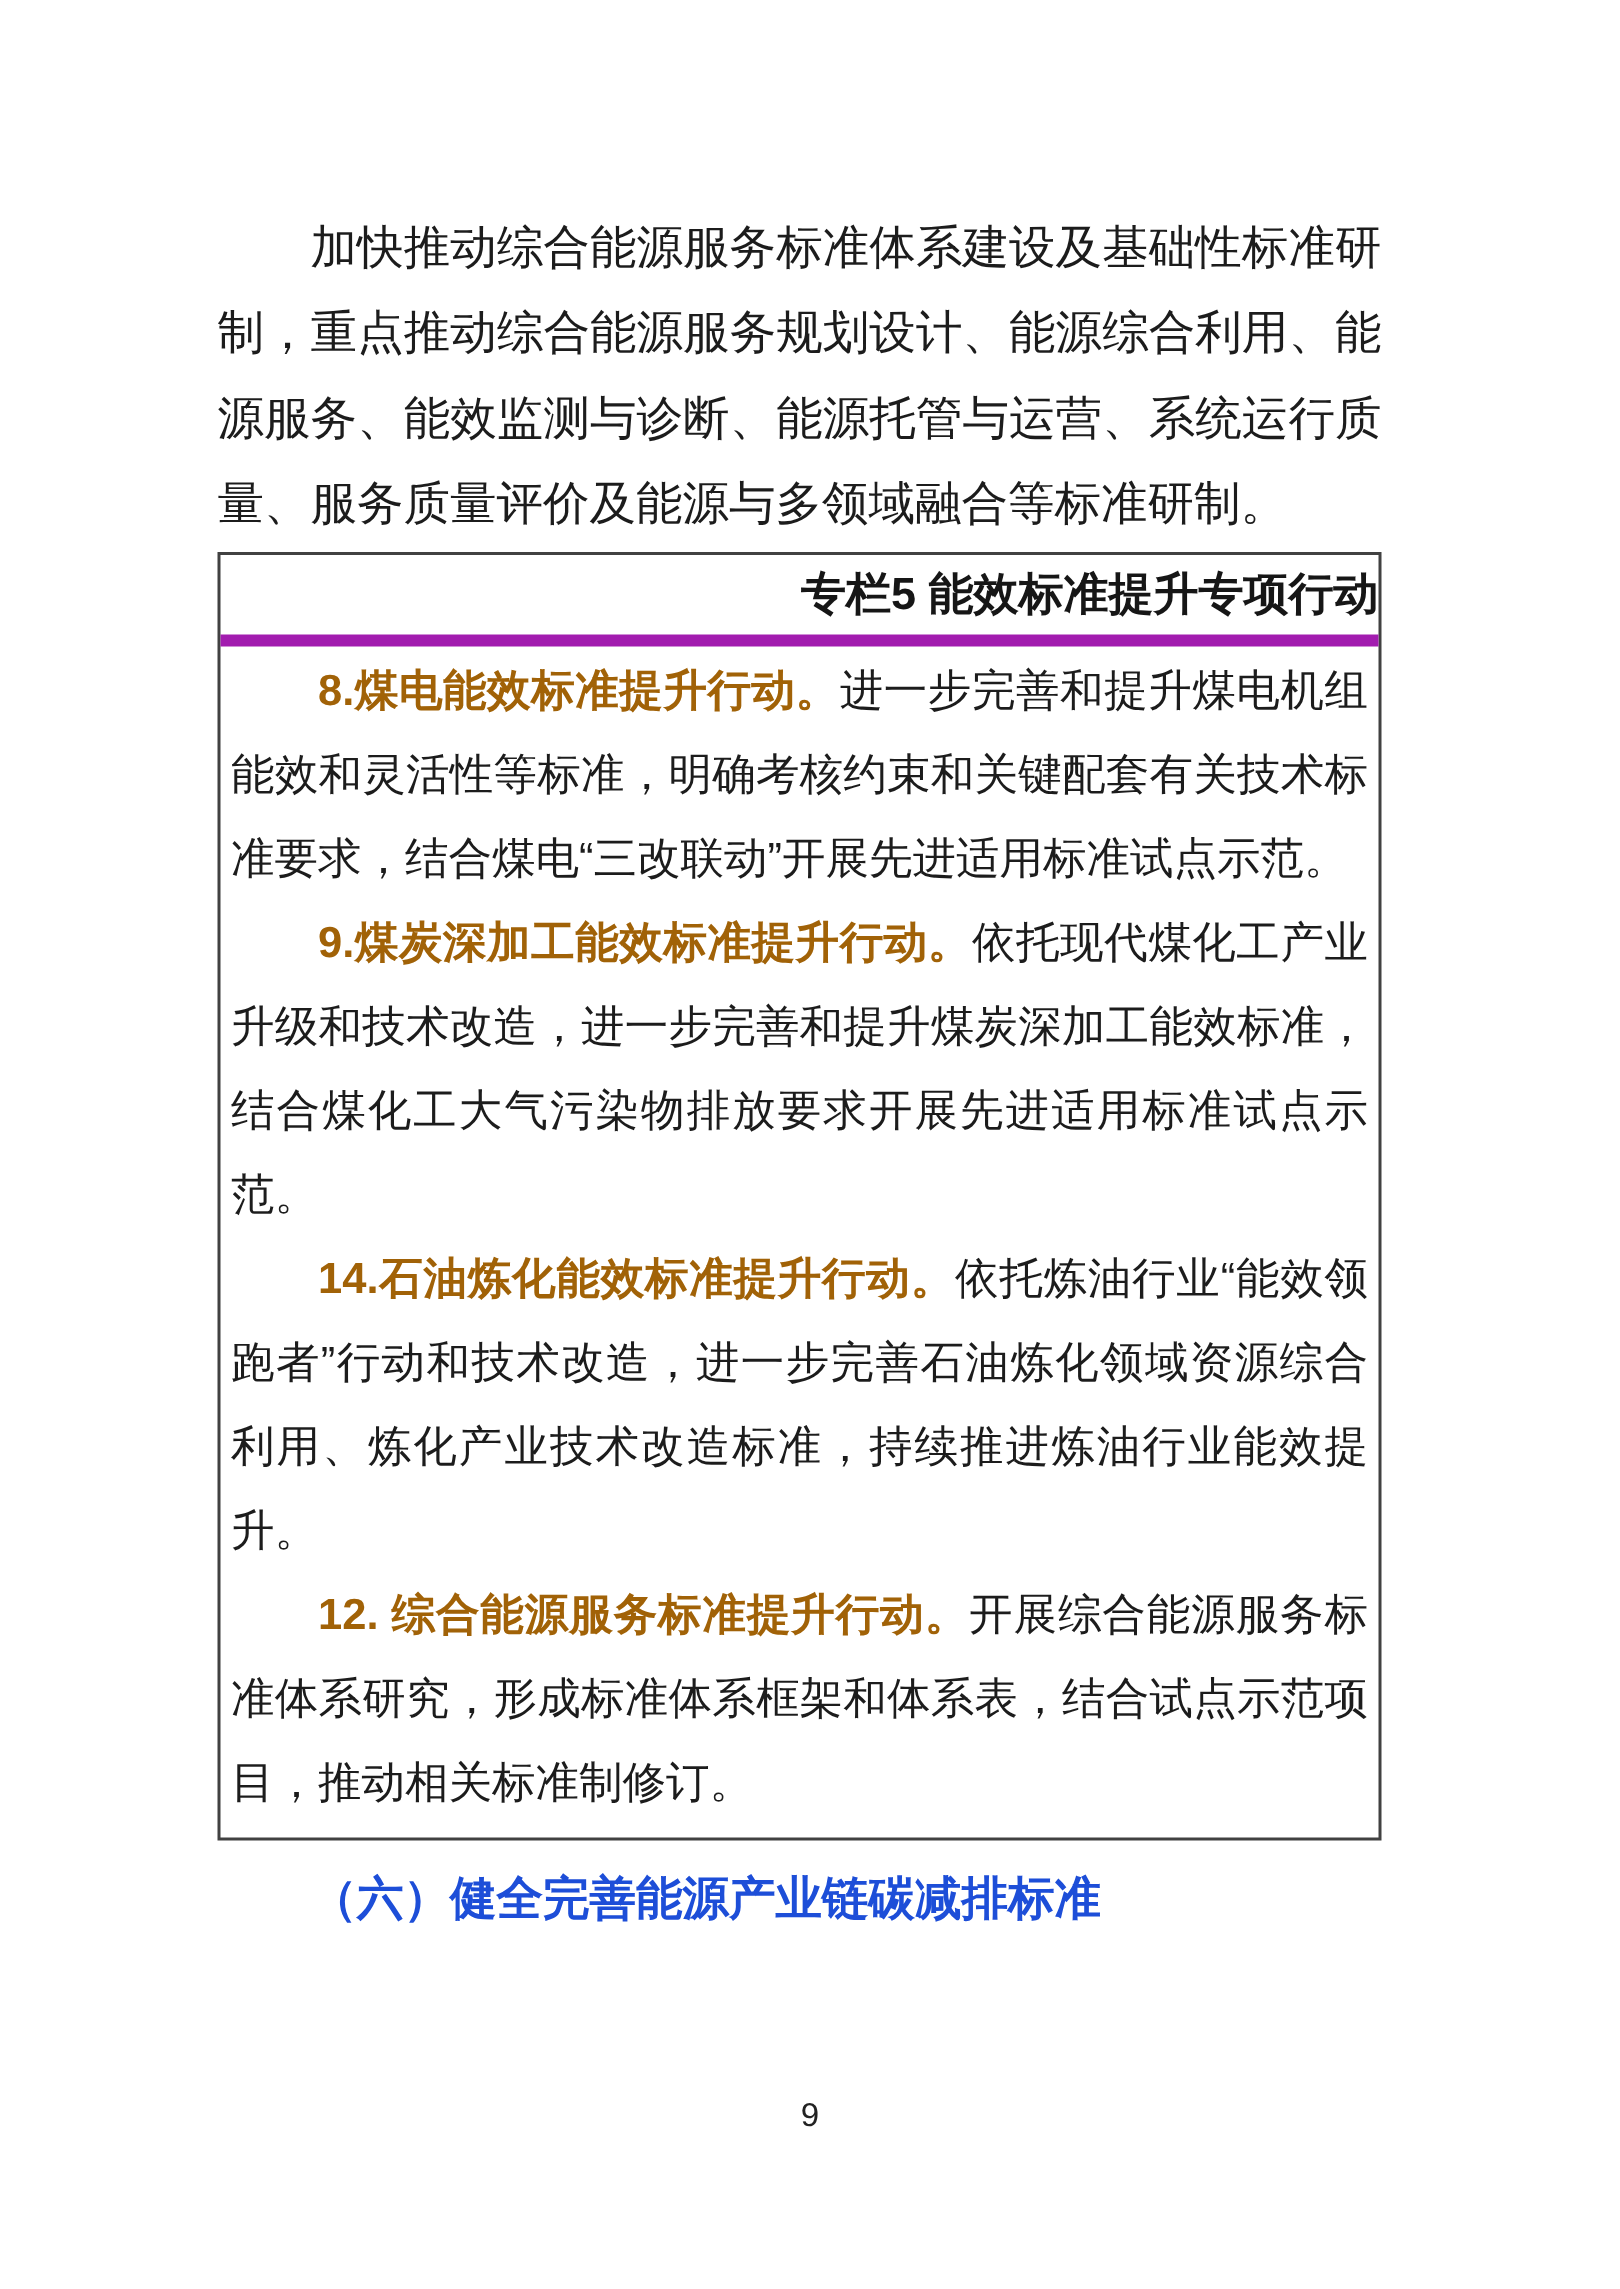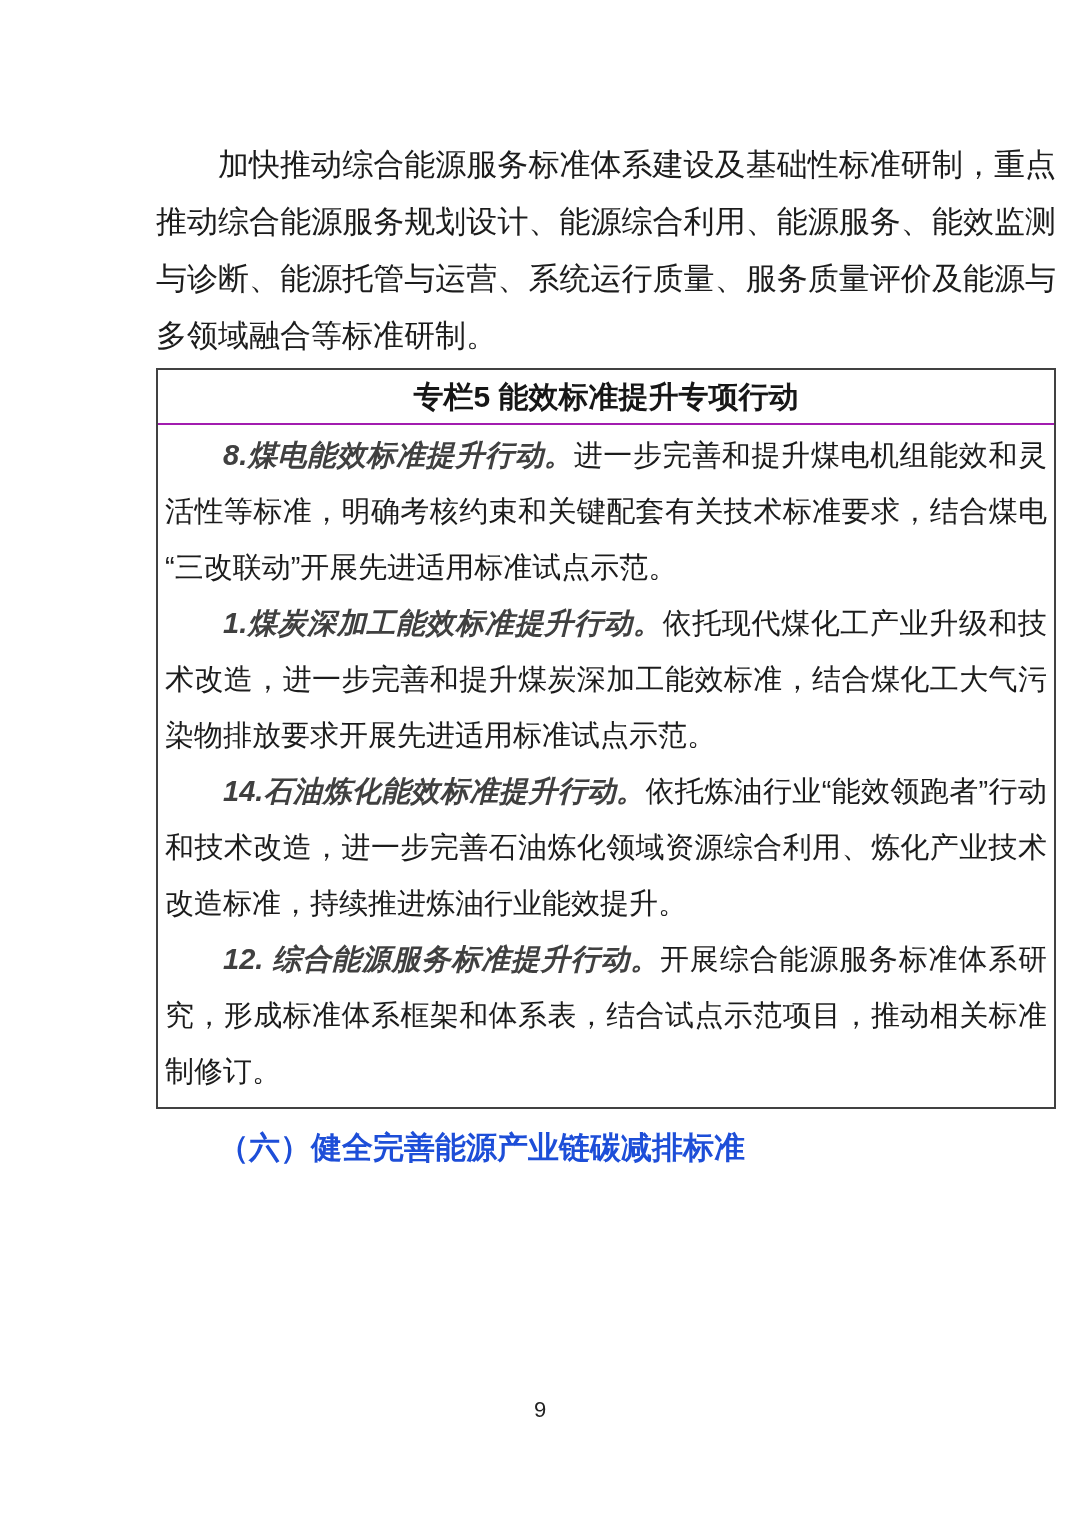--- a/index.html
+++ b/index.html
@@ -11,61 +11,60 @@
     position: relative;
     width: 1080px;
     height: 1526px;
     background: #ffffff;
     font-family: "Liberation Sans", "DejaVu Sans", sans-serif;
     color: #1c1c1c;
     overflow: hidden;
   }
   .content {
     position: absolute;
-    left: 156px;
+    left: 145px;
     top: 136px;
-    width: 900px;
+    width: 776px;
   }
   .intro {
     margin: 0 0 4px 0;
     font-size: 31px;
     line-height: 57px;
     text-align: justify;
     text-indent: 2em;
     color: #1c1c1c;
   }
   .callout-box {
     border: 2px solid #414141;
     margin: 0;
     background: #ffffff;
   }
   .box-header {
-    border-bottom: 2px solid #a21caf;
+    border-bottom: 8px solid #a21caf;
     height: 53px;
     line-height: 53px;
-    text-align: center;
+    text-align: right;
     font-weight: bold;
     font-size: 30px;
     color: #161616;
   }
   .box-body {
     padding: 2px 7px 8px 7px;
   }
   .box-item {
     margin: 0;
     font-size: 29px;
     line-height: 56px;
     text-align: justify;
     text-indent: 2em;
     color: #1c1c1c;
   }
   .box-item .lead {
     font-weight: bold;
-    color: #404040;
-    font-style: italic;
+    color: #a16207;
   }
   .section-heading {
     margin: 16px 0 0 0;
     padding-left: 2em;
     font-size: 31px;
     line-height: 46px;
     font-weight: bold;
     color: #1d4ed8;
   }
   .page-number {
@@ -86,21 +85,21 @@
   <div class="content">
 
     <p class="intro">加快推动综合能源服务标准体系建设及基础性标准研制，重点推动综合能源服务规划设计、能源综合利用、能源服务、能效监测与诊断、能源托管与运营、系统运行质量、服务质量评价及能源与多领域融合等标准研制。</p>
 
     <div class="callout-box">
       <div class="box-header">专栏5 能效标准提升专项行动</div>
       <div class="box-body">
 
         <p class="box-item"><span class="lead">8.煤电能效标准提升行动。</span><span>进一步完善和提升煤电机组能效和灵活性等标准，明确考核约束和关键配套有关技术标准要求，结合煤电“三改联动”开展先进适用标准试点示范。</span></p>
 
-        <p class="box-item"><span class="lead">1.煤炭深加工能效标准提升行动。</span><span>依托现代煤化工产业升级和技术改造，进一步完善和提升煤炭深加工能效标准，结合煤化工大气污染物排放要求开展先进适用标准试点示范。</span></p>
+        <p class="box-item"><span class="lead">9.煤炭深加工能效标准提升行动。</span><span>依托现代煤化工产业升级和技术改造，进一步完善和提升煤炭深加工能效标准，结合煤化工大气污染物排放要求开展先进适用标准试点示范。</span></p>
 
         <p class="box-item"><span class="lead">14.石油炼化能效标准提升行动。</span><span>依托炼油行业“能效领跑者”行动和技术改造，进一步完善石油炼化领域资源综合利用、炼化产业技术改造标准，持续推进炼油行业能效提升。</span></p>
 
 
         <p class="box-item"><span class="lead">12. 综合能源服务标准提升行动。</span><span>开展综合能源服务标准体系研究，形成标准体系框架和体系表，结合试点示范项目，推动相关标准制修订。</span></p>
 
       </div>
     </div>
 
     <h3 class="section-heading">（六）健全完善能源产业链碳减排标准</h3>

